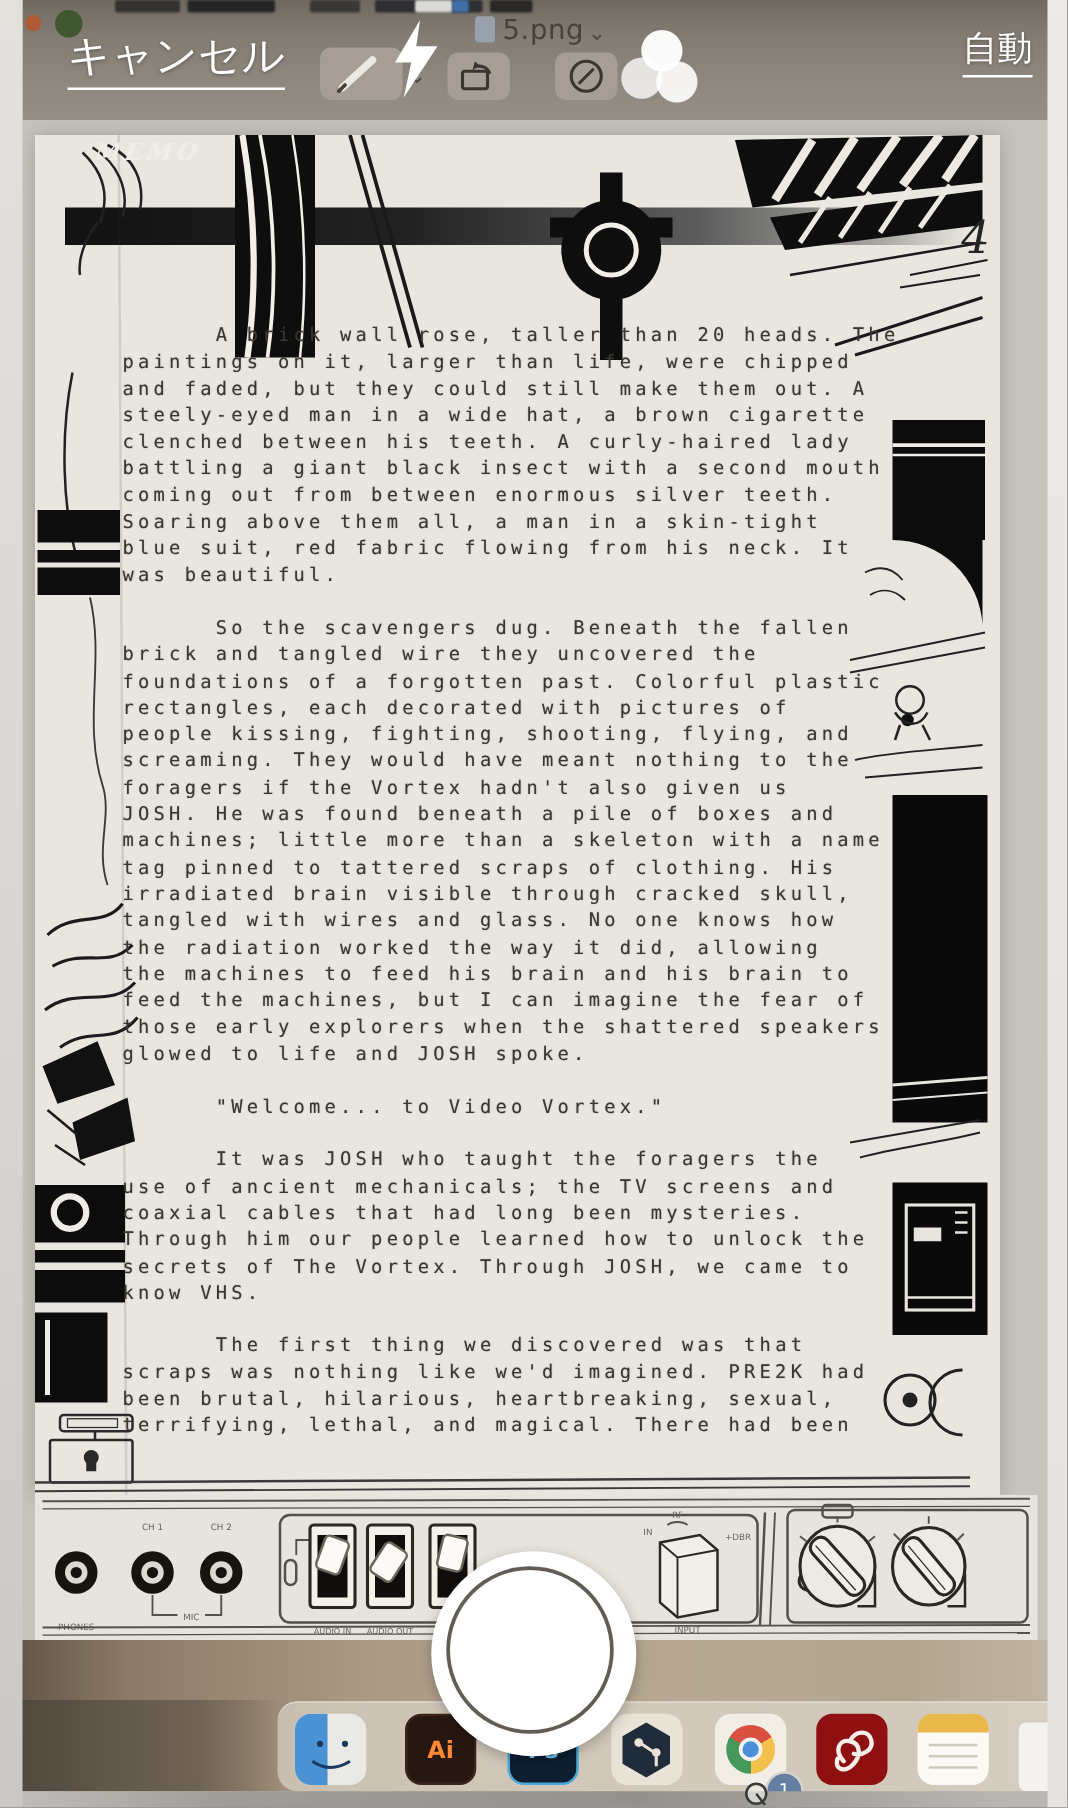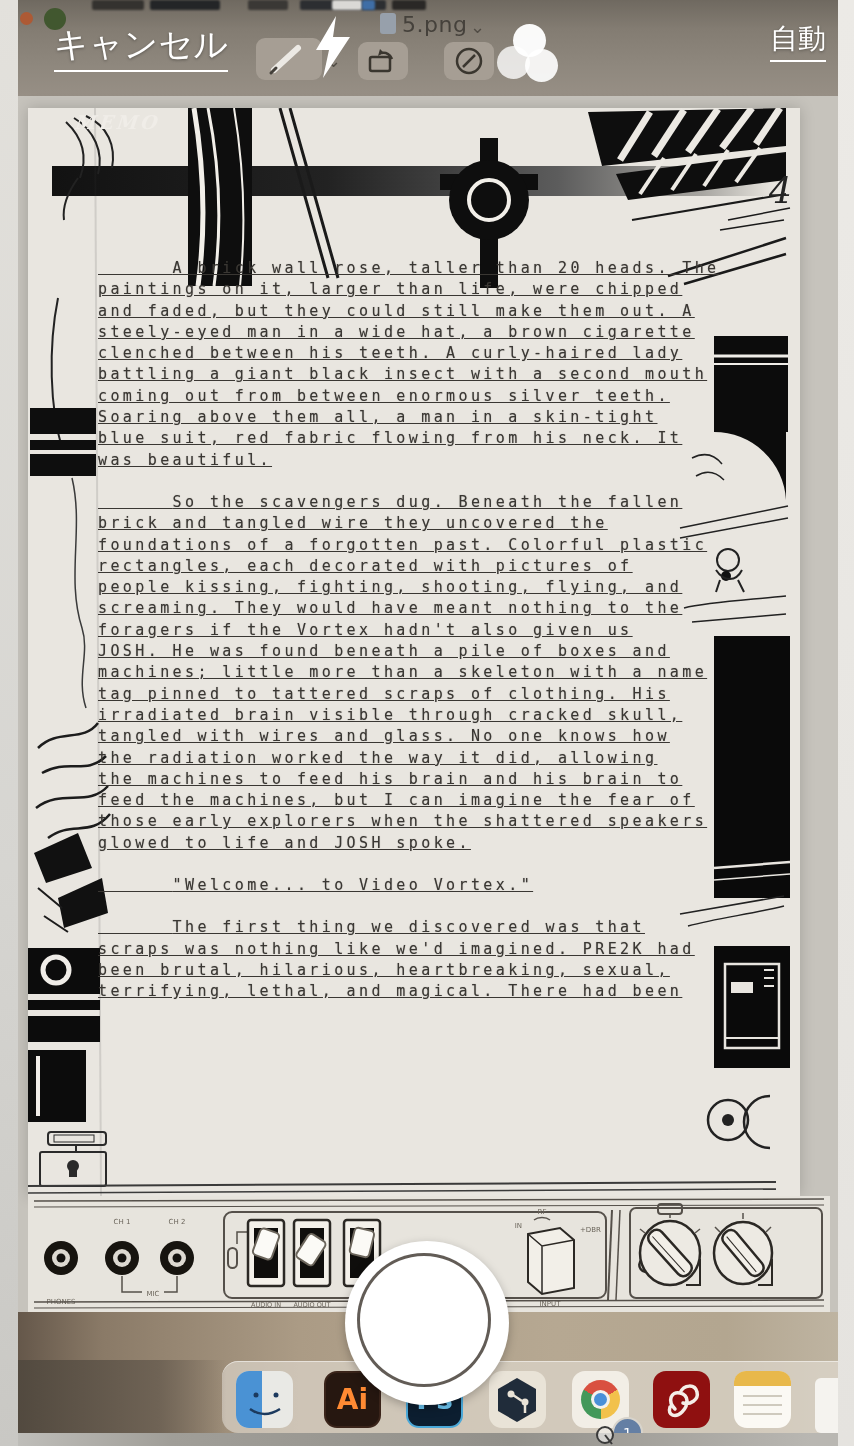--- a/index.html
+++ b/index.html
@@ -26,34 +26,34 @@
   .memo-bar{position:absolute;left:24px;top:58px;width:722px;height:30px;
      background:linear-gradient(90deg,#121212 0%,#222 38%,#5c5c5c 70%,#a7a5a0 90%,rgba(233,230,224,0) 100%);}
   .memo-label{position:absolute;left:48px;top:3px;font-family:"DejaVu Serif",serif;font-style:italic;
      font-weight:600;font-size:19px;color:#f0ede8;letter-spacing:3px;transform:skewX(-8deg);}
   .page-num{position:absolute;right:8px;top:62px;font-family:"DejaVu Serif",serif;font-style:italic;
      font-size:36px;color:#242424;}
   .page-art{position:absolute;left:0;top:0;}
   .doc-text{position:absolute;left:70px;top:150px;width:668px;
      font-family:"DejaVu Sans Mono",monospace;font-size:15px;line-height:21.3px;
      letter-spacing:3.4px;color:#3a3733;text-shadow:0 0 1px rgba(58,55,51,.45);}
-  .doc-text p{margin:0 0 21px 0;white-space:pre-wrap;text-decoration:underline;}
+  .doc-text p{margin:0 0 21px 0;white-space:pre-wrap;}
   
   .mixer{left:28px;top:1196px;width:802px;height:116px;background:#e7e4dd;}
   .mixer text{font-family:"DejaVu Sans",sans-serif;font-size:7px;fill:#6b655b;}
   
   .desk{left:0;top:1312px;width:854px;height:121px;
      background:linear-gradient(90deg,#5d5044 0%,#8a7a67 12%,#ab9b85 35%,#b6a892 65%,#b3a690 85%,#c0b6a4 100%);}
   .desk-shadow{left:0;top:1360px;width:226px;height:73px;
      background:linear-gradient(90deg,#4e463c,#6f6355 70%,rgba(111,99,85,0));}
   .dock{left:222px;top:1361px;width:632px;height:72px;border-radius:16px 0 0 16px;
      background:rgba(231,226,217,.58);box-shadow:inset 0 1px 0 rgba(255,255,255,.5);}
   .tile{position:absolute;top:1371px;width:57px;height:57px;border-radius:13px;}
   .tile-label{width:100%;height:100%;display:flex;align-items:center;justify-content:center;
-     font-weight:bold;font-size:28px;}
+     font-weight:bold;font-size:19px;}
   .badge{position:absolute;left:612px;top:1417px;width:27px;height:27px;border-radius:50%;
      background:#647fa4;border:2px solid #d8d4cc;color:#fff;font-size:14px;
      display:flex;align-items:center;justify-content:center;}
   .chrome-ring{position:absolute;left:9px;top:9px;width:39px;height:39px;border-radius:50%;
      background:conic-gradient(from -60deg,#d95040 0deg 120deg,#f2c14b 120deg 240deg,#43985a 240deg 360deg);}
   .chrome-white{position:absolute;left:10px;top:10px;width:19px;height:19px;border-radius:50%;background:#f4f2ee;}
   .chrome-blue{position:absolute;left:3px;top:3px;width:13px;height:13px;border-radius:50%;background:#4a90d8;}
   .notes-top{position:absolute;left:0;top:0;width:100%;height:15px;border-radius:12px 12px 0 0;background:#e8b84b;}
   .notes-line{position:absolute;left:9px;width:39px;height:2px;background:#cfcabe;}
   .bottom-strip{left:0;top:1433px;width:854px;height:13px;
@@ -232,20 +232,26 @@
 machines; little more than a skeleton with a name
 tag pinned to tattered scraps of clothing. His
 irradiated brain visible through cracked skull,
 tangled with wires and glass. No one knows how
 the radiation worked the way it did, allowing
 the machines to feed his brain and his brain to
 feed the machines, but I can imagine the fear of
 those early explorers when the shattered speakers
 glowed to life and JOSH spoke.</p>
         <p>      "Welcome... to Video Vortex."</p>
+        <p>      It was JOSH who taught the foragers the
+use of ancient mechanicals; the TV screens and
+coaxial cables that had long been mysteries.
+Through him our people learned how to unlock the
+secrets of The Vortex. Through JOSH, we came to
+know VHS.</p>
         <p>      The first thing we discovered was that
 scraps was nothing like we'd imagined. PRE2K had
 been brutal, hilarious, heartbreaking, sexual,
 terrifying, lethal, and magical. There had been</p>
       </div>
     </div>
 
     <div class="abs mixer">
       <svg width="802" height="116" viewBox="0 0 802 116">
         <line x1="6" y1="5" x2="796" y2="3" stroke="#55504a" stroke-width="1.5"></line>

